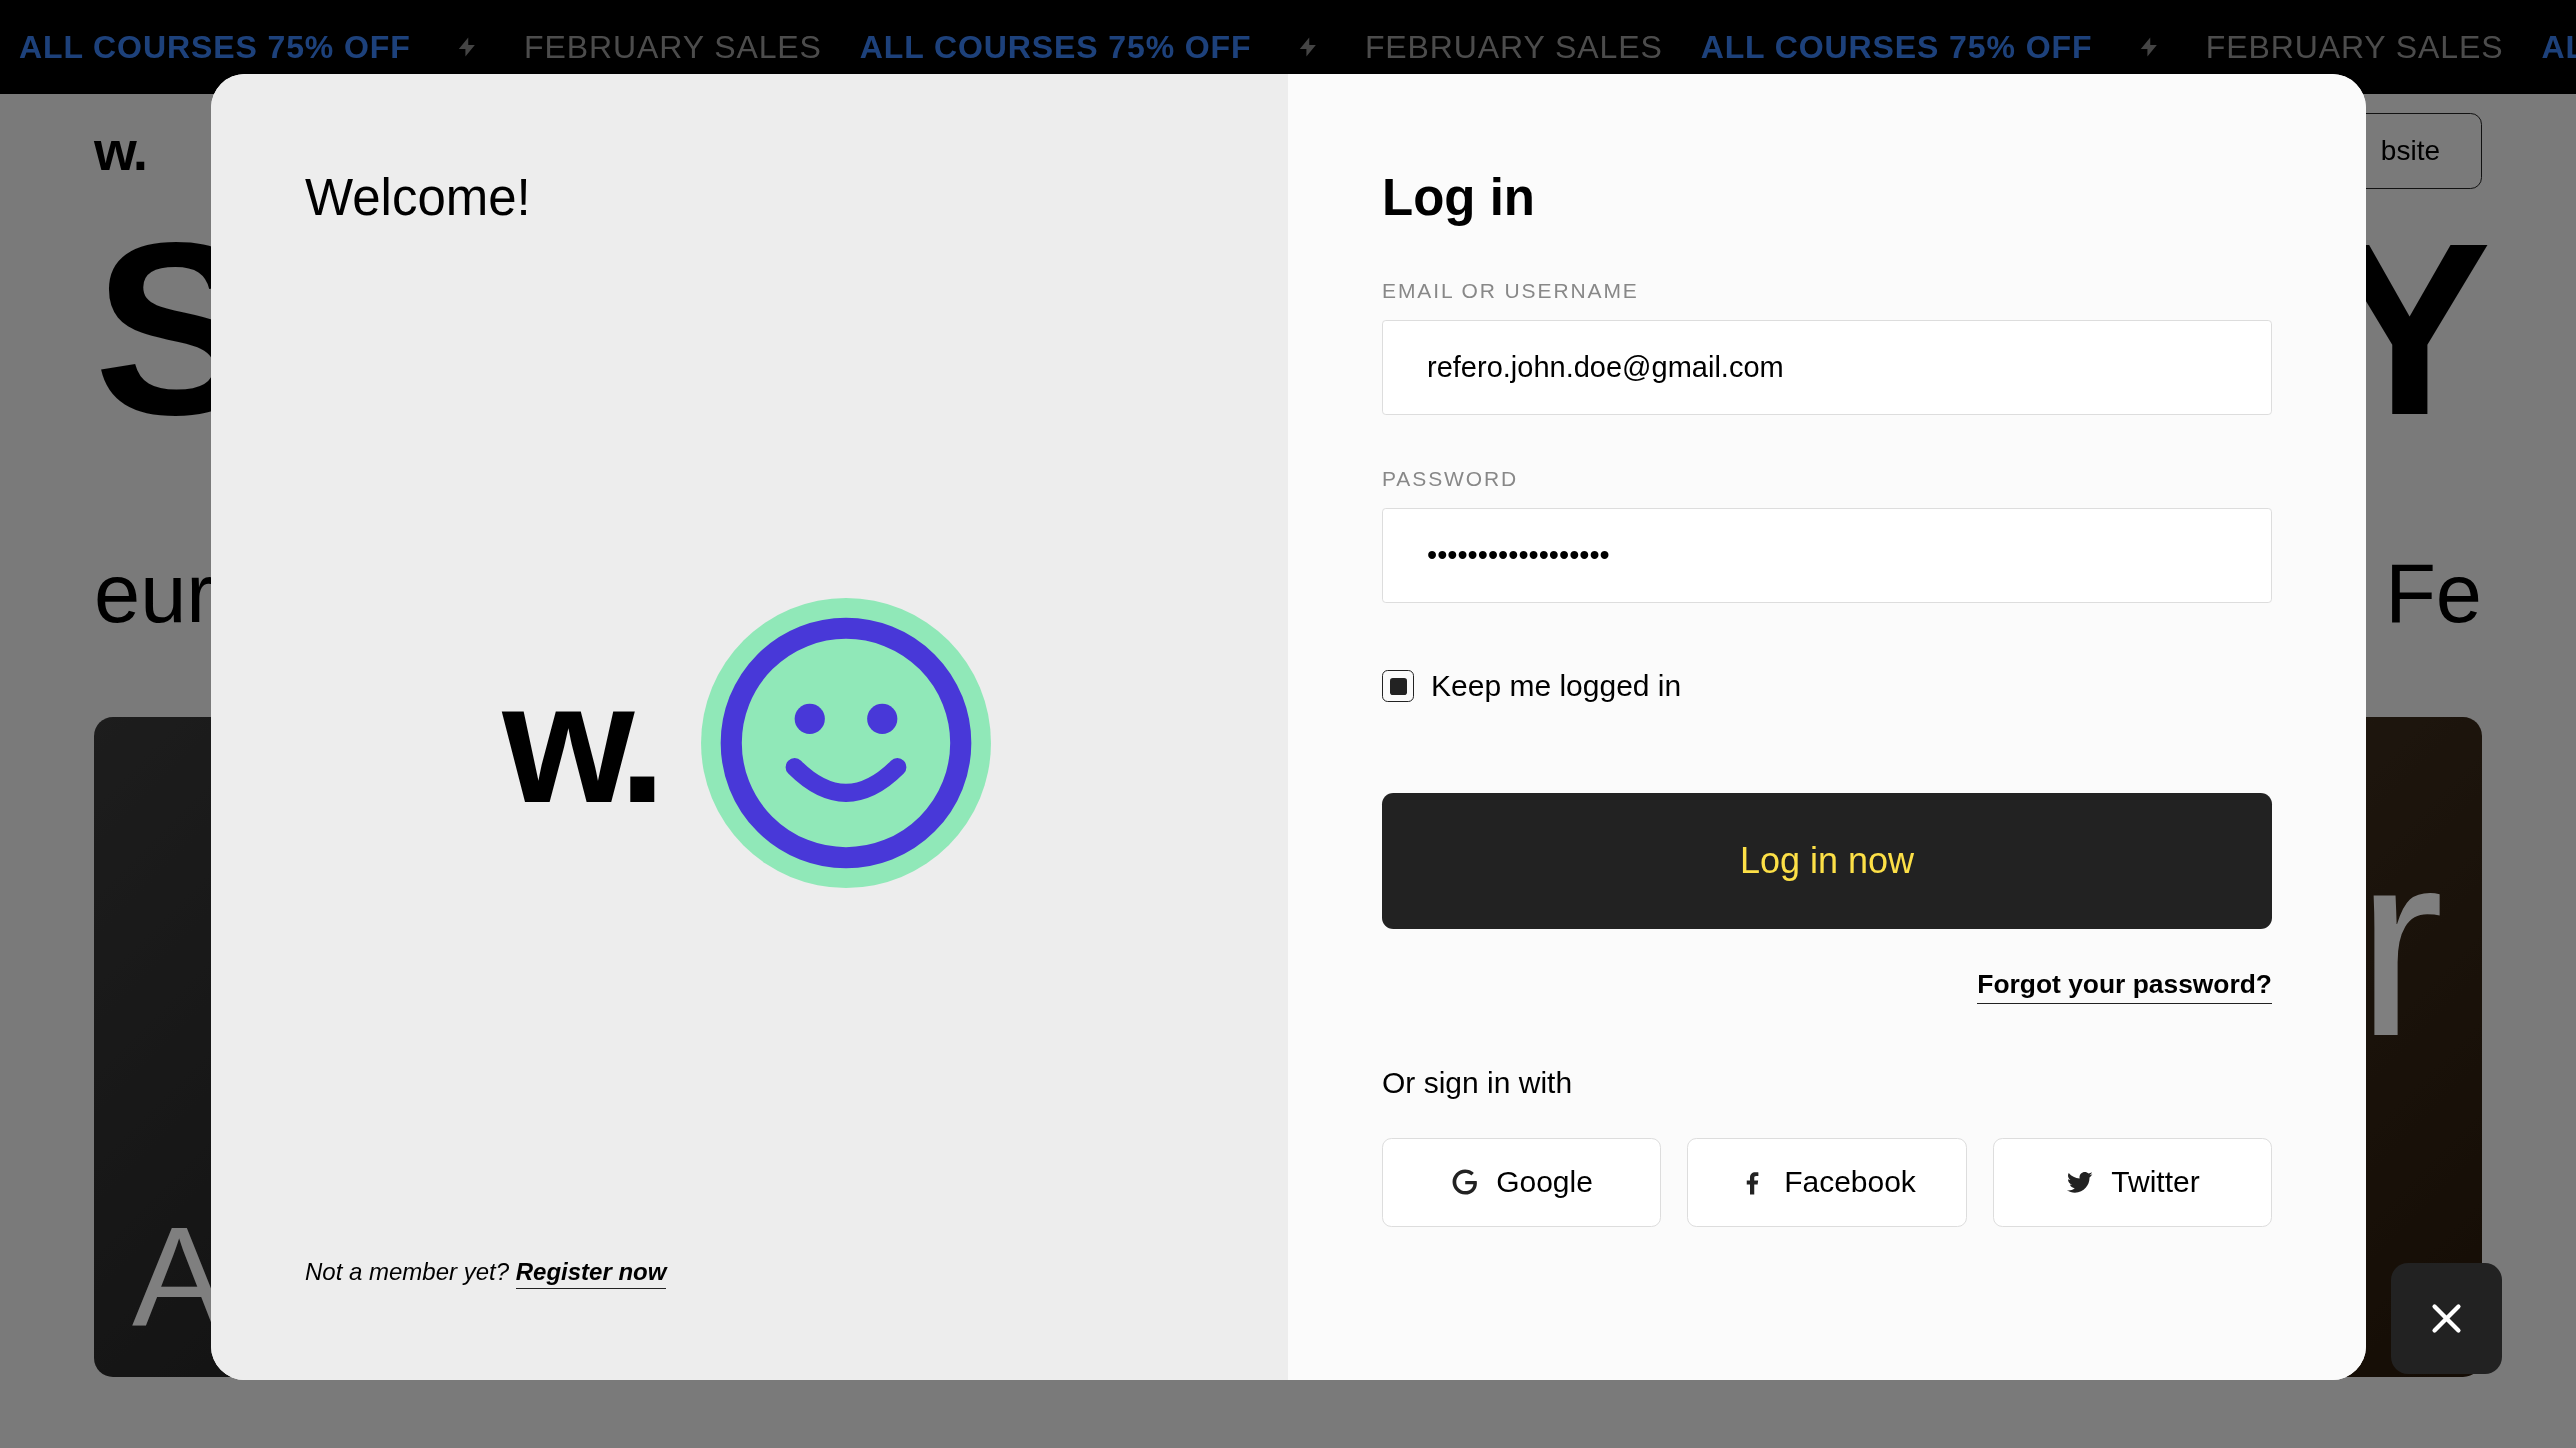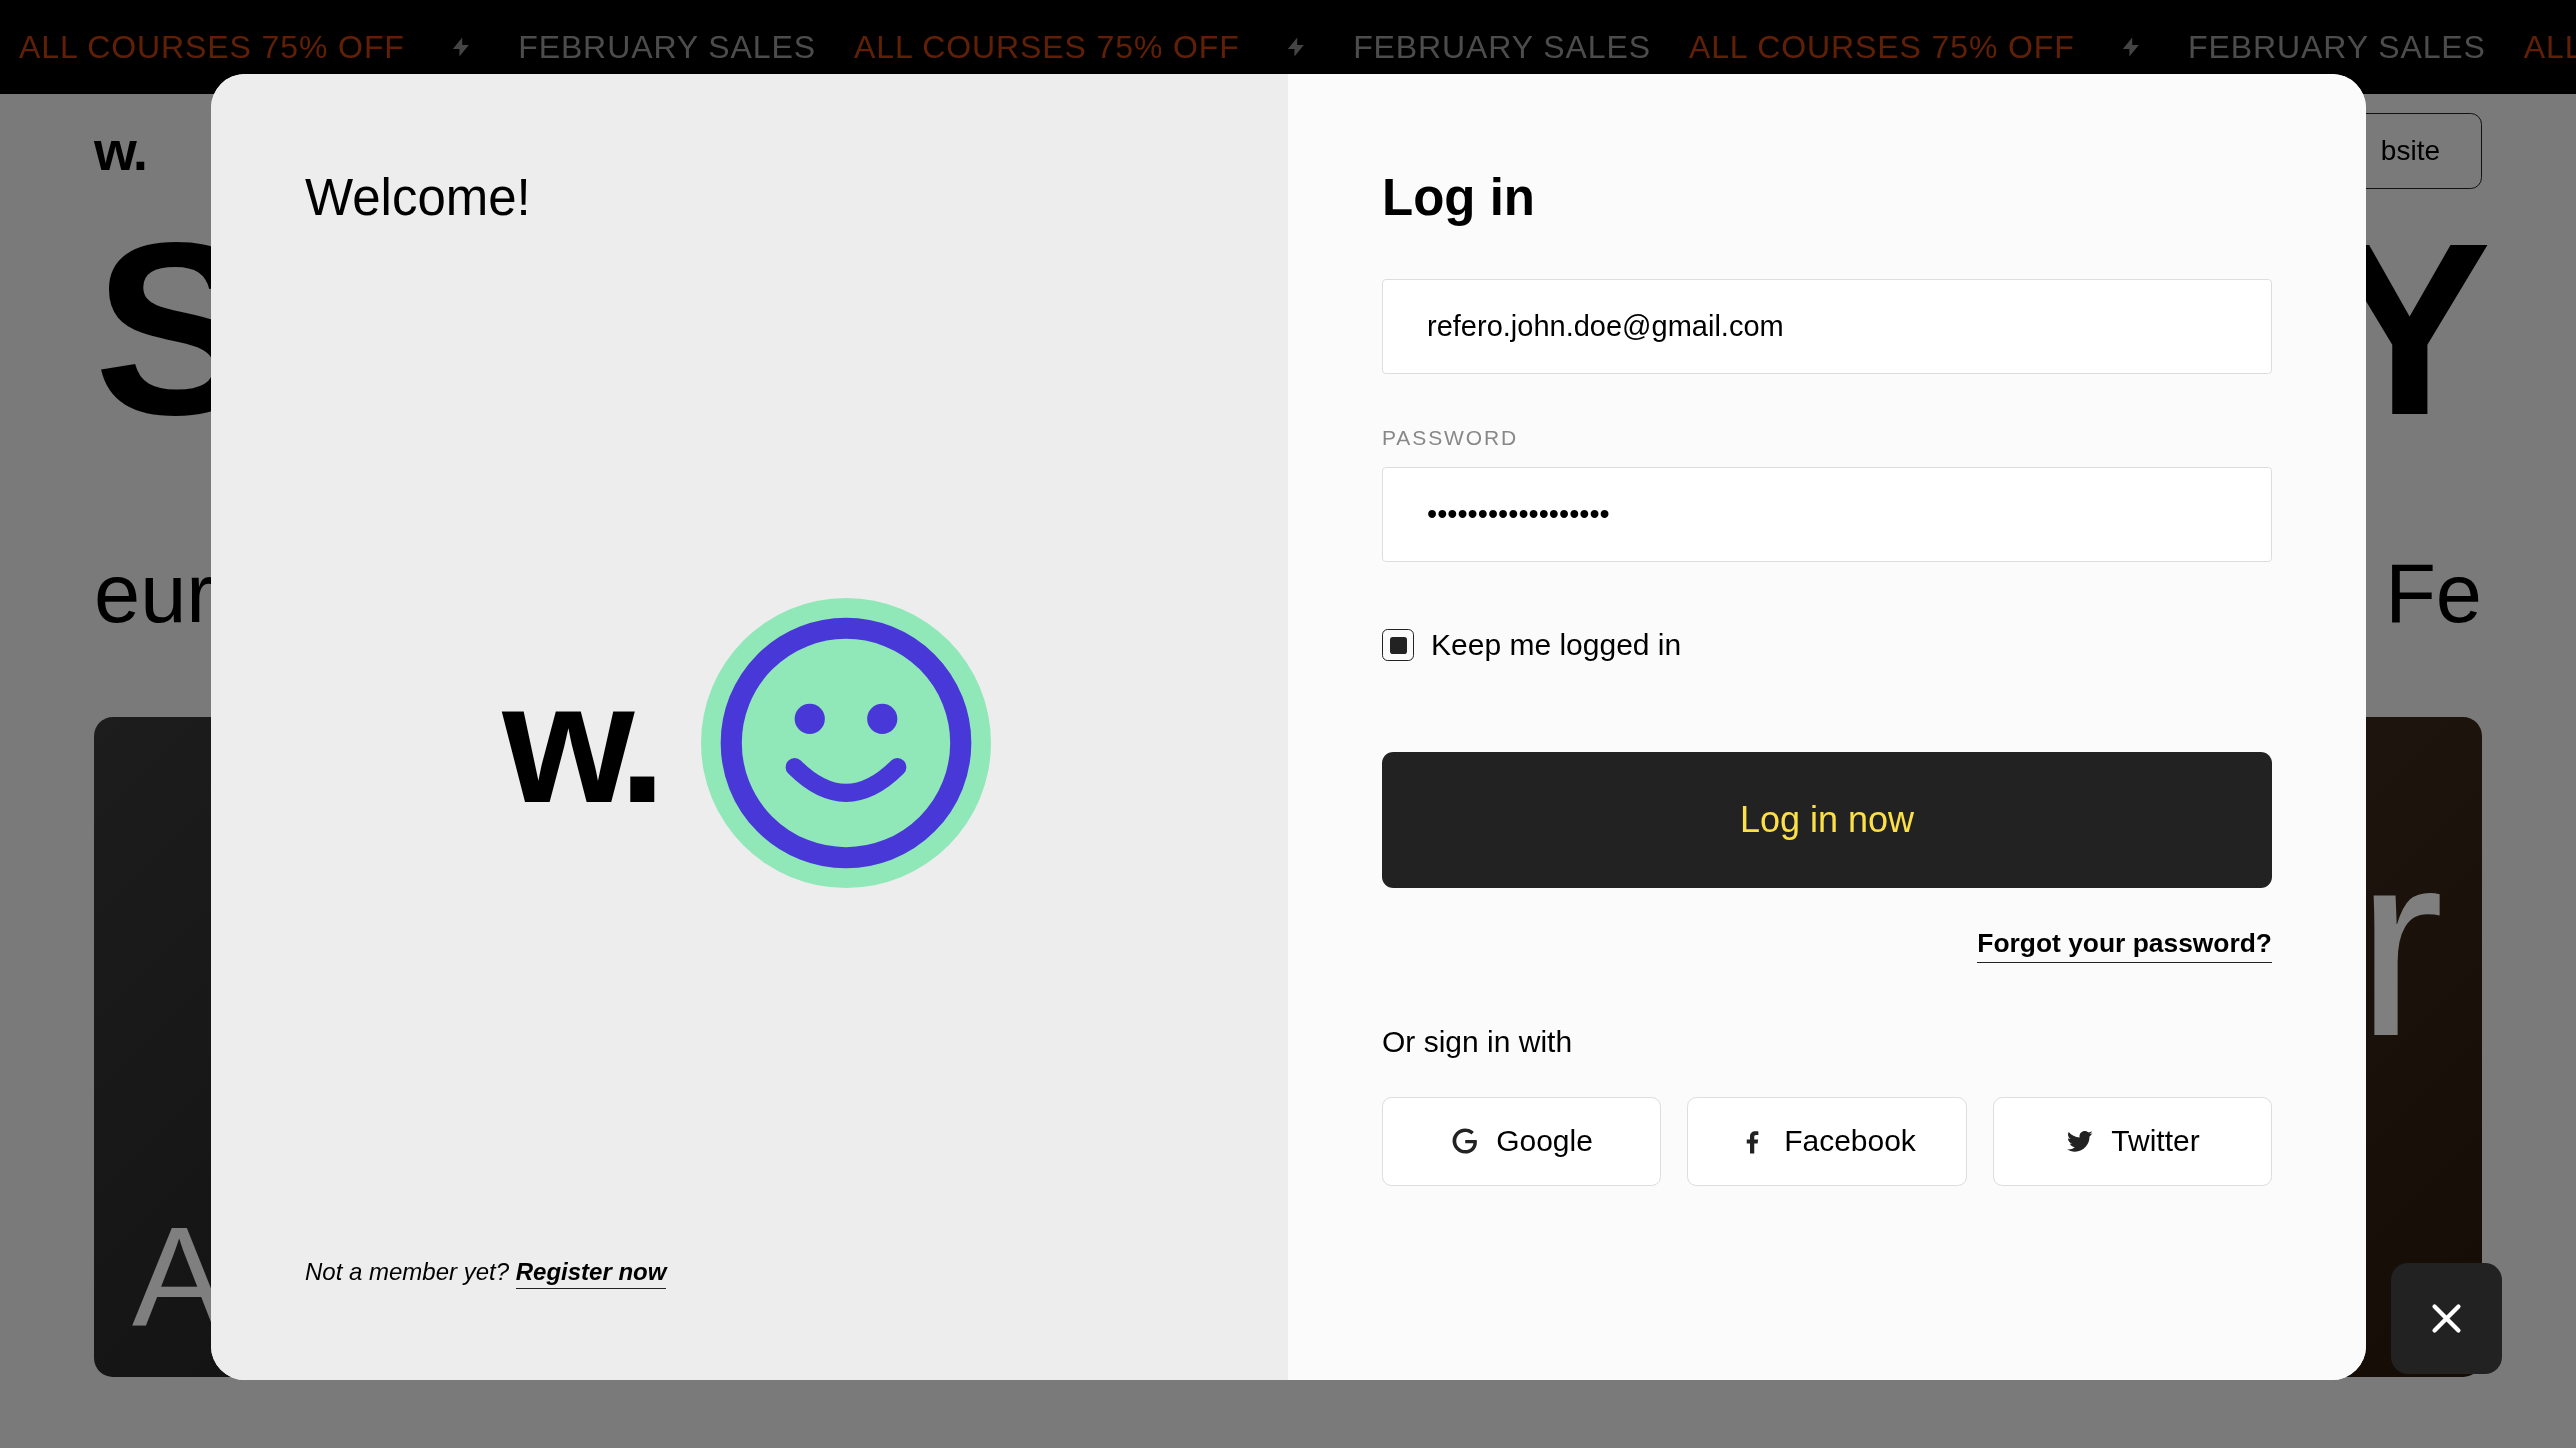--- a/index.html
+++ b/index.html
@@ -37,22 +37,22 @@
       animation: none;
     }
 
     .banner-item {
       display: inline-flex;
       align-items: center;
       padding: 0 19px;
     }
 
     .banner-bold {
-      font-weight: 400;
-      color: #c2410c;
+      font-weight: 700;
+      color: #3b82f6;
     }
 
     .banner-light {
       color: #999;
     }
 
     .bolt-icon {
       margin: 0 26.4px;
       width: 22.6px;
       height: 30px;
@@ -400,20 +400,21 @@
     </div>
     <div class="register-prompt">
       <span>Not a member yet? </span><span class="register-link">Register now</span>
     </div>
   </div>
 
   <div class="modal-right">
     <div class="login-title">Log in</div>
 
     <div class="form-group">
+      <label class="form-label">EMAIL OR USERNAME</label>
       <input class="form-input" type="text" value="refero.john.doe@gmail.com" style="">
     </div>
 
     <div class="form-group">
       <label class="form-label">PASSWORD</label>
       <input class="form-input" type="password" value="••••••••••••••••••" style="">
     </div>
 
     <div class="checkbox-row">
       <div class="checkbox">

